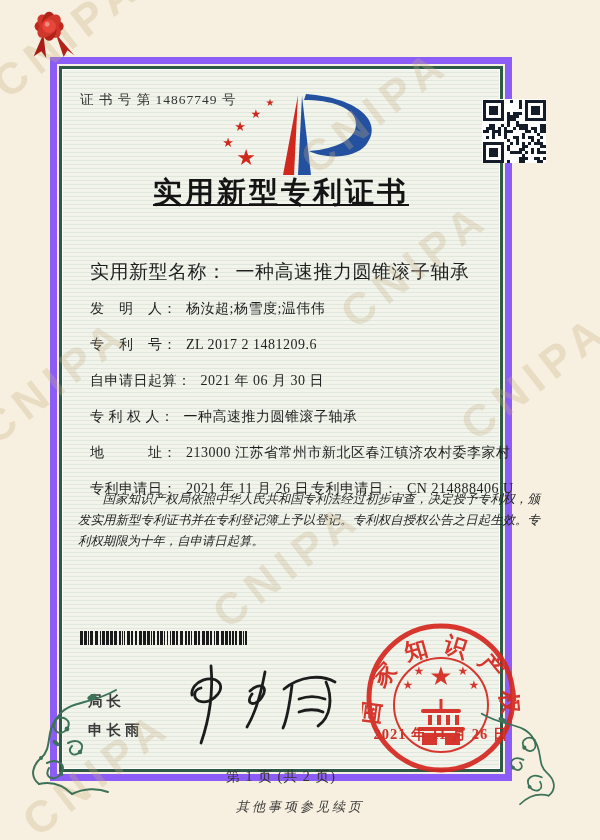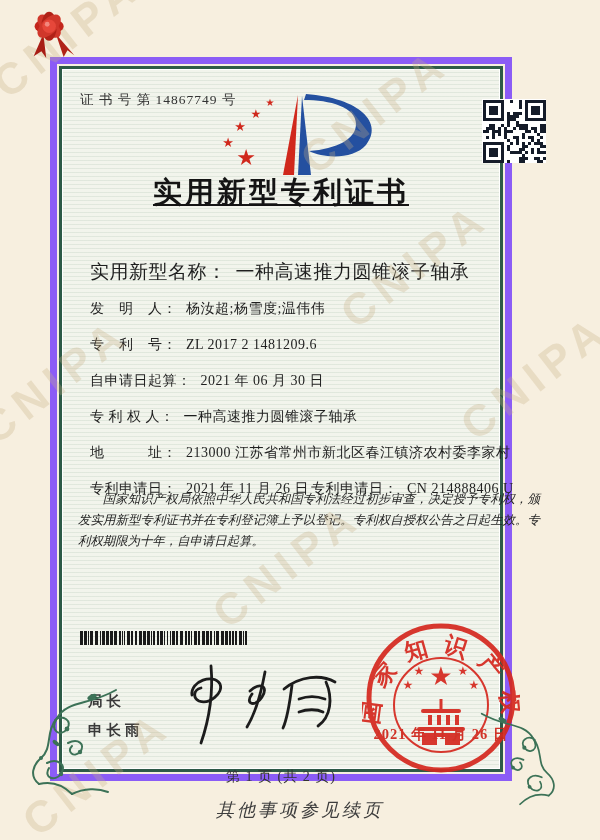--- a/index.html
+++ b/index.html
@@ -69,21 +69,21 @@
     position:absolute;left:0;top:106px;width:100%;text-align:center;
     font-size:14.5px;letter-spacing:1px;color:#cf2318;font-weight:600;
   }
   .page-info{
     position:absolute;left:0;top:699px;width:100%;text-align:center;z-index:5;
     font-size:14px;color:#333;letter-spacing:1px;
   }
   
   .footer-note{
     position:absolute;left:0;top:798px;width:100%;text-align:center;z-index:5;
-    font-size:18px;font-style:italic;letter-spacing:3px;color:#3d3d3d;
+    font-size:13px;font-style:italic;letter-spacing:3px;color:#3d3d3d;
   }
   .vine{position:absolute;z-index:7;pointer-events:none;}
   .vine.left{left:26px;top:688px;}
   .vine.right{left:474px;top:712px;transform:scale(-1,1);}
   .ribbon{position:absolute;left:24px;top:2px;z-index:8;}
 </style>
 </head>
 <body>
 
 <div class="wm" style="left:-20px;top:10px">CNIPA</div>

